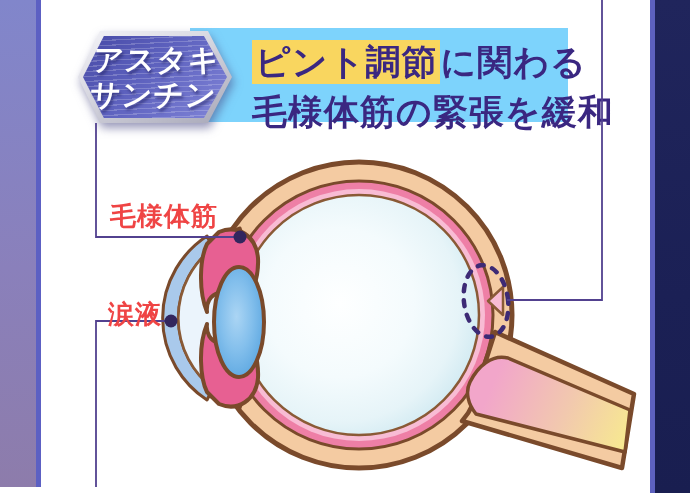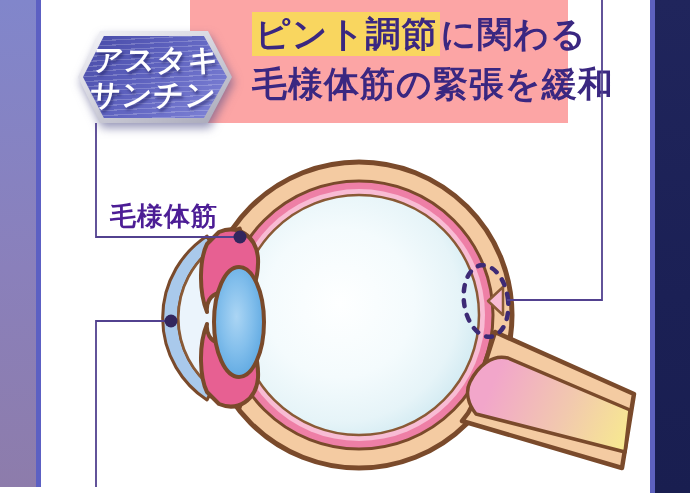--- a/index.html
+++ b/index.html
@@ -9,22 +9,22 @@
 
   
   .left-strip{position:absolute;left:0;top:0;width:36px;height:487px;
     background:linear-gradient(180deg,#8186cb 0%,#8a80bb 55%,#8d7cab 100%);}
   .left-strip-line{position:absolute;left:36px;top:0;width:5px;height:487px;background:#5c60c3;}
   .right-strip-line{position:absolute;left:650px;top:0;width:5px;height:493px;background:#5d61bf;}
   .right-strip{position:absolute;left:655px;top:0;width:35px;height:493px;
     background:linear-gradient(180deg,#20255c 0%,#1b2055 60%,#191e50 100%);}
 
   
-  .headline-box{position:absolute;left:190px;top:0;width:378px;height:123px;
-    background:#fca5a5;}
+  .headline-box{position:absolute;left:190px;top:28px;width:378px;height:94px;
+    background:#7dd3fc;}
   .headline-text{position:absolute;left:62px;top:9px;width:310px;
     font-size:35px;font-weight:bold;line-height:50px;color:#3a2781;letter-spacing:1px;white-space:nowrap;}
   .hl{background:#f9d65f;padding:2px 3px 3px 3px;}
 
   
   .badge-wrap{position:absolute;left:78px;top:31px;width:154px;height:92px;
     filter:drop-shadow(2px 5px 5px rgba(70,70,130,.55));}
   .badge-outer{position:absolute;inset:0;
     clip-path:polygon(0% 50%,14.3% 0%,84.4% 0%,100% 50%,84.4% 100%,14.3% 100%);
     background:linear-gradient(155deg,#f4f4f8 0%,#d9d9e2 40%,#a7a7b8 100%);}
@@ -32,21 +32,21 @@
     clip-path:polygon(0% 50%,14.5% 0%,84% 0%,100% 50%,84% 100%,14.5% 100%);
     background:
       repeating-linear-gradient(177deg,rgba(255,255,255,.20) 0 1.2px,rgba(255,255,255,0) 1.2px 5px),
       linear-gradient(135deg,#474aa6 0%,#5b5fbc 40%,#6d71ca 70%,#8286d8 100%);}
   .badge-text{position:absolute;inset:0;display:flex;flex-direction:column;
     align-items:center;justify-content:center;transform:skewX(-5deg);
     color:#ffffff;font-size:30px;font-weight:bold;line-height:35px;letter-spacing:1px;
     text-shadow:2px 3px 3px rgba(35,35,100,.6);}
 
   
-  .part-label{position:absolute;font-weight:bold;color:#4c1d95;letter-spacing:1px;white-space:nowrap;}
+  .part-label{position:absolute;font-weight:bold;color:#ef4444;letter-spacing:1px;white-space:nowrap;}
   .label-ciliary{left:110px;top:199px;font-size:26px;}
   .label-tear{left:108px;top:297px;font-size:26px;}
   .label-macula{left:445px;top:227px;font-size:25px;color:#4a2d7e;
     text-shadow:-2px -2px 0 #fff,2px -2px 0 #fff,-2px 2px 0 #fff,2px 2px 0 #fff,
       -3px 0 0 #fff,3px 0 0 #fff,0 -3px 0 #fff,0 3px 0 #fff,0 0 6px #fff;}
 
   svg{position:absolute;left:0;top:0;}
 </style>
 </head>
 <body>
@@ -135,14 +135,15 @@
     <g fill="none" stroke="#52418f" stroke-width="1.8">
       <polyline points="96,123 96,237 240,237"></polyline>
       <polyline points="171,321 96,321 96,487"></polyline>
       <polyline points="602,0 602,300 507,300"></polyline>
     </g>
     <circle cx="240" cy="237" r="6.5" fill="#32265e"></circle>
     <circle cx="171" cy="321" r="6.5" fill="#32265e"></circle>
   </svg>
 
   <div class="part-label label-ciliary">毛様体筋</div>
+  <div class="part-label label-tear">涙液</div>
 
 </div>
 
 </body></html>

